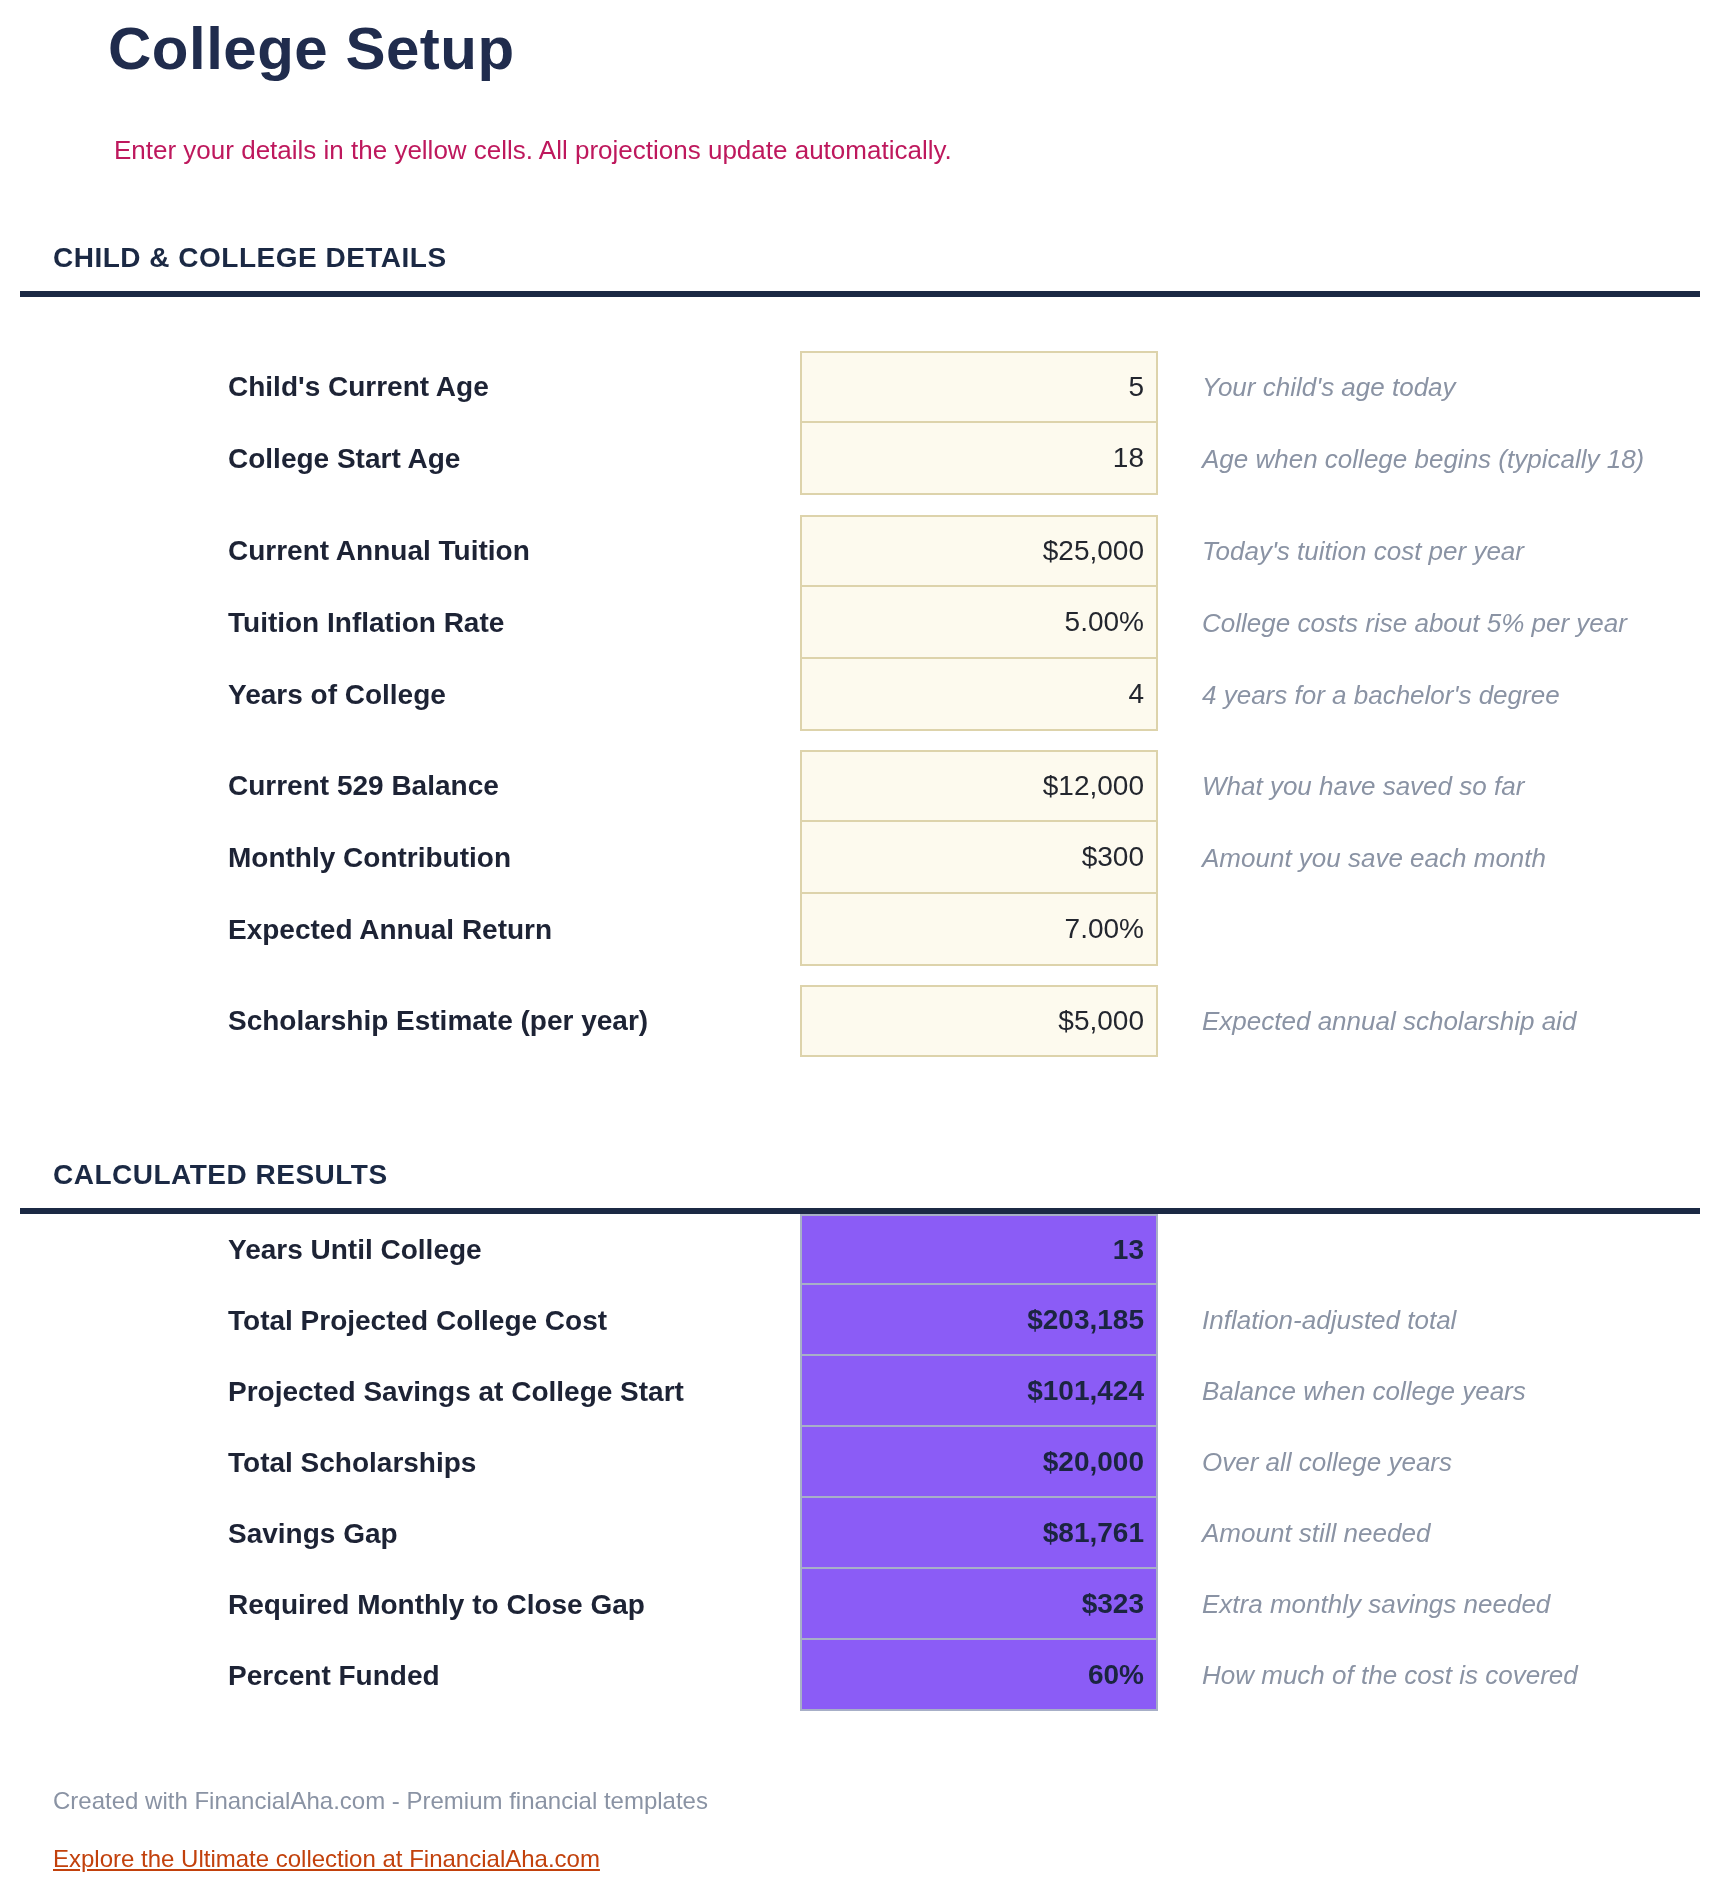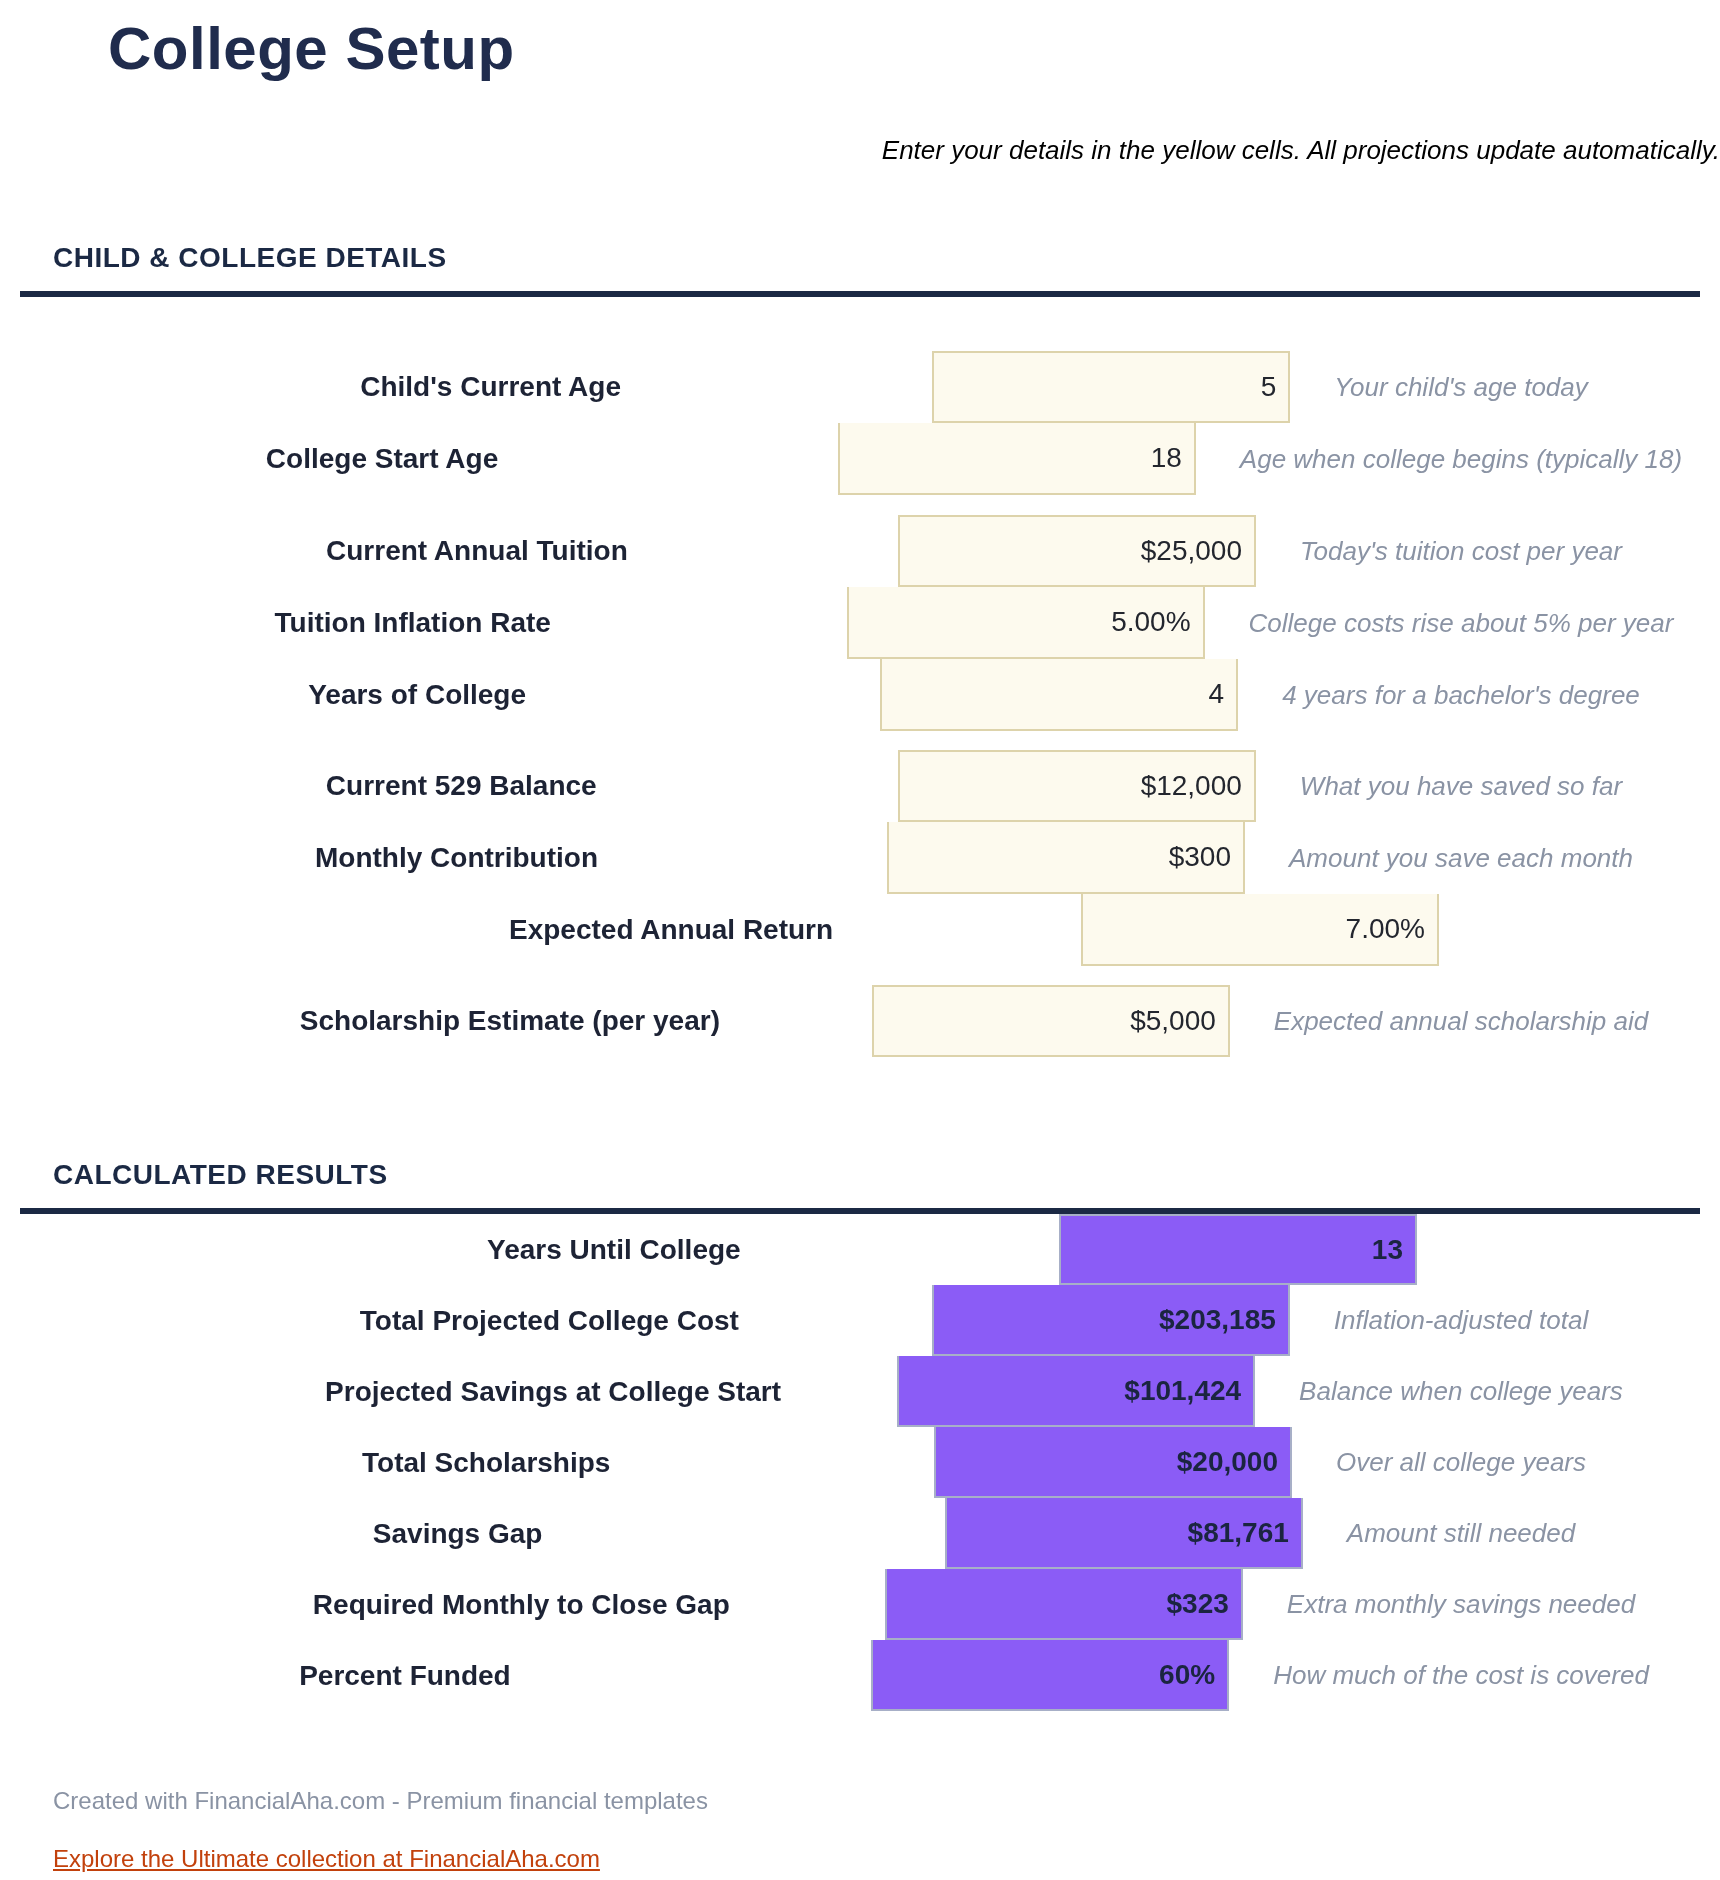--- a/index.html
+++ b/index.html
@@ -14,21 +14,21 @@
     overflow:hidden;
   }
   .title {
     margin:0 0 0 108px;
     font-size:60px; line-height:1.15; font-weight:700;
     color:#202c4d; letter-spacing:0.5px;
   }
   .subtitle {
     margin:52px 0 0 114px;
     font-size:26px; line-height:30px;
-    font-style:italic; color:#000000;text-align:right;
+    color:#be185d;
   }
   .section-title {
     margin:76px 0 0 53px;
     font-size:28px; line-height:34px; font-weight:700;
     color:#1b2944; letter-spacing:0.5px;
   }
   .section-title.results-title { margin-top:101px; }
   .hr {
     margin:16px 0 0 20px;
     width:1680px; height:6px;
@@ -36,21 +36,20 @@
   }
   .rows { margin:0; }
   .group-1 { margin-top:54px; }
   .group-2 { margin-top:20px; }
   .group-3 { margin-top:19px; }
   .group-4 { margin-top:19px; }
   .row {
     display:flex; align-items:stretch;
     height:72px;
     padding-left:228px;
-    justify-content:center;
   }
   .results-table .row { height:71px; }
   .row-label {
     flex:0 0 572px;
     display:flex; align-items:center;
     font-size:28px; font-weight:700; color:#1d2335;
     box-sizing:border-box; padding-right:20px;
   }
   .cell {
     flex:0 0 358px;

